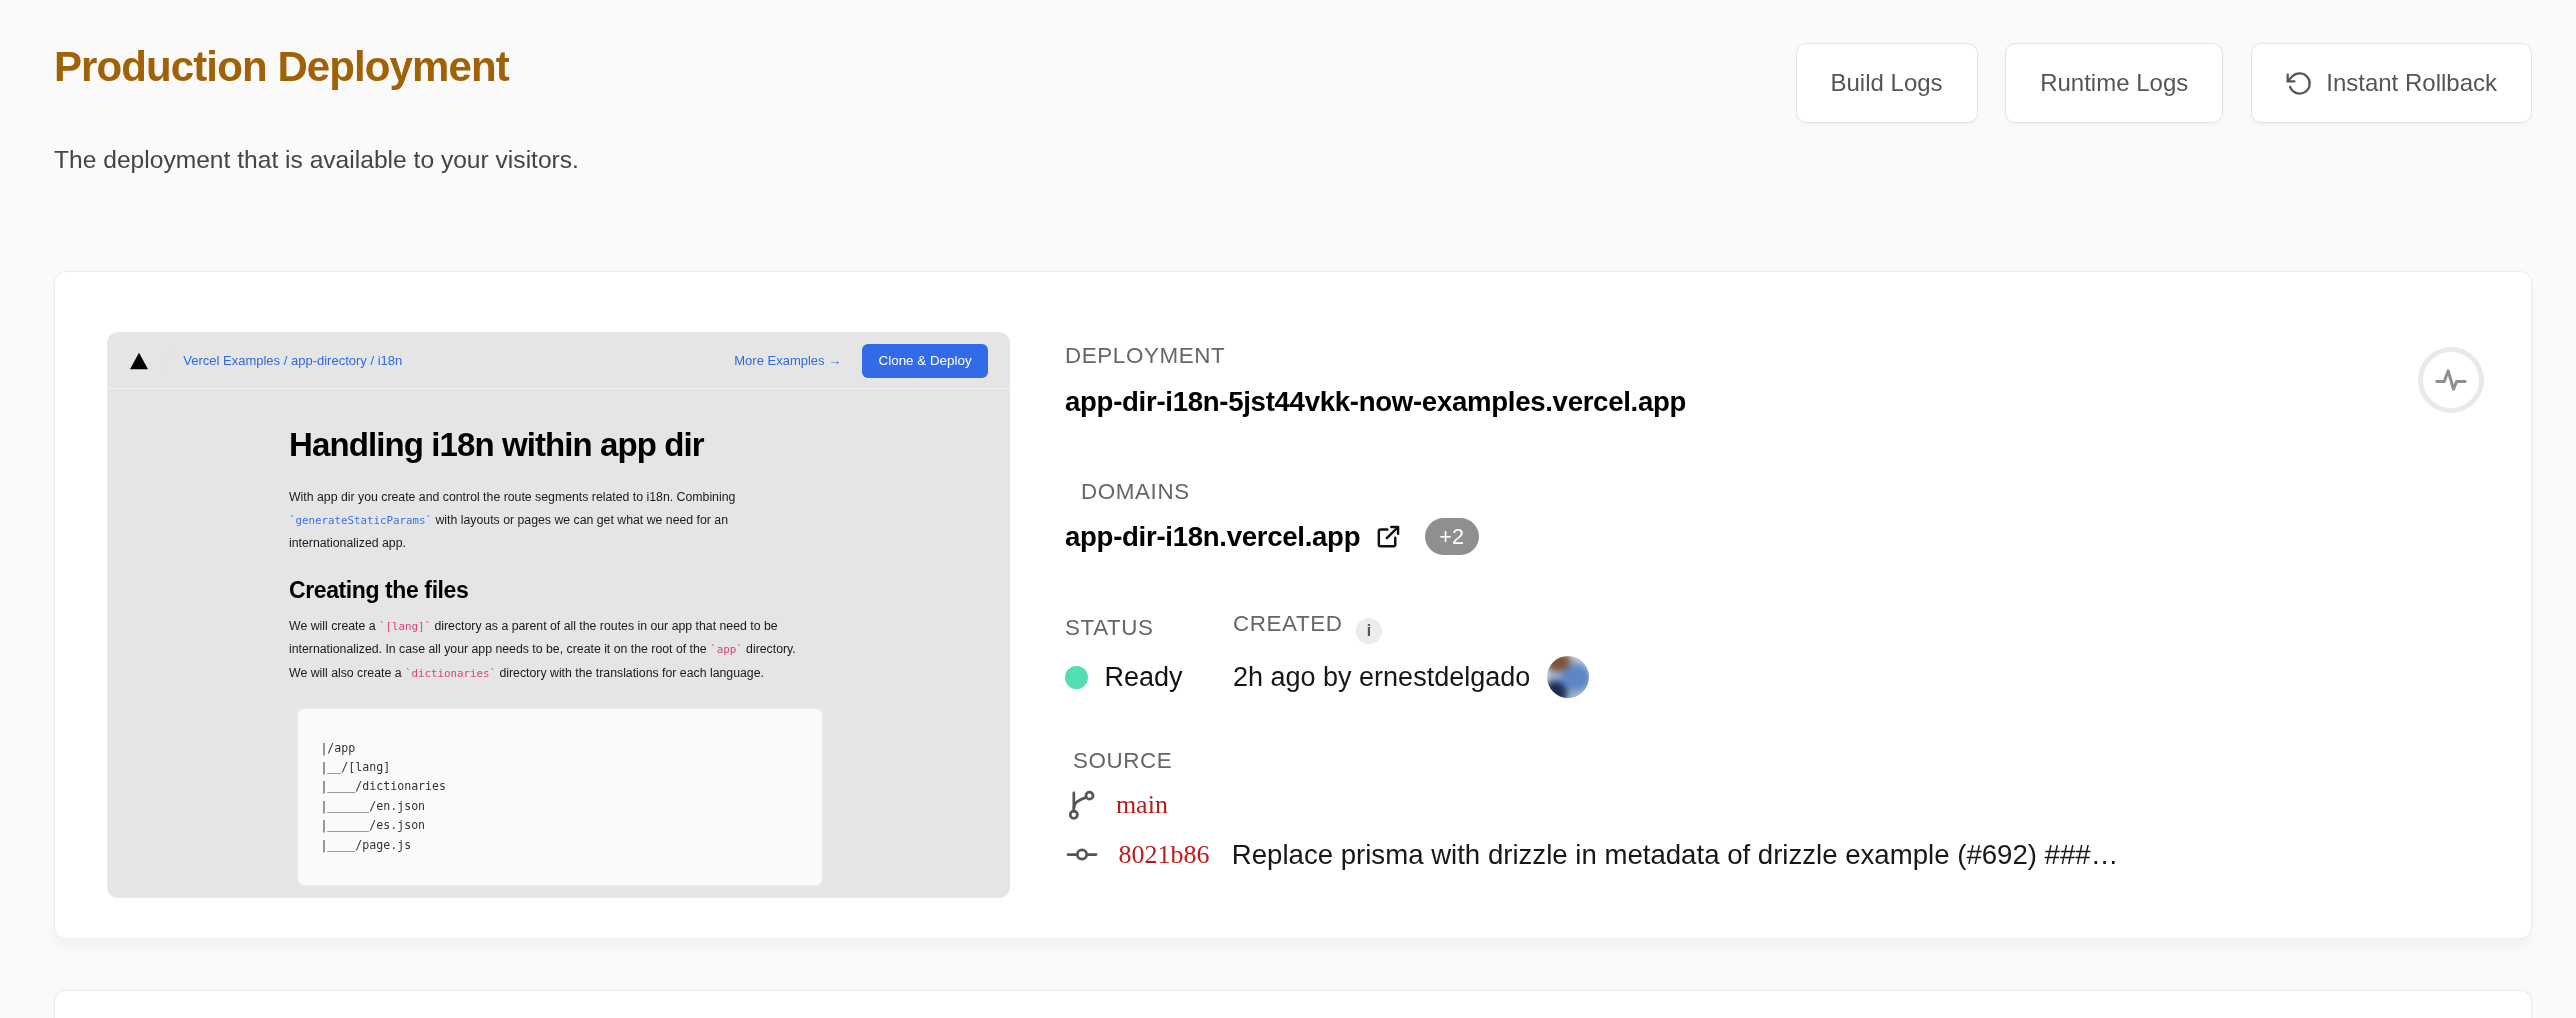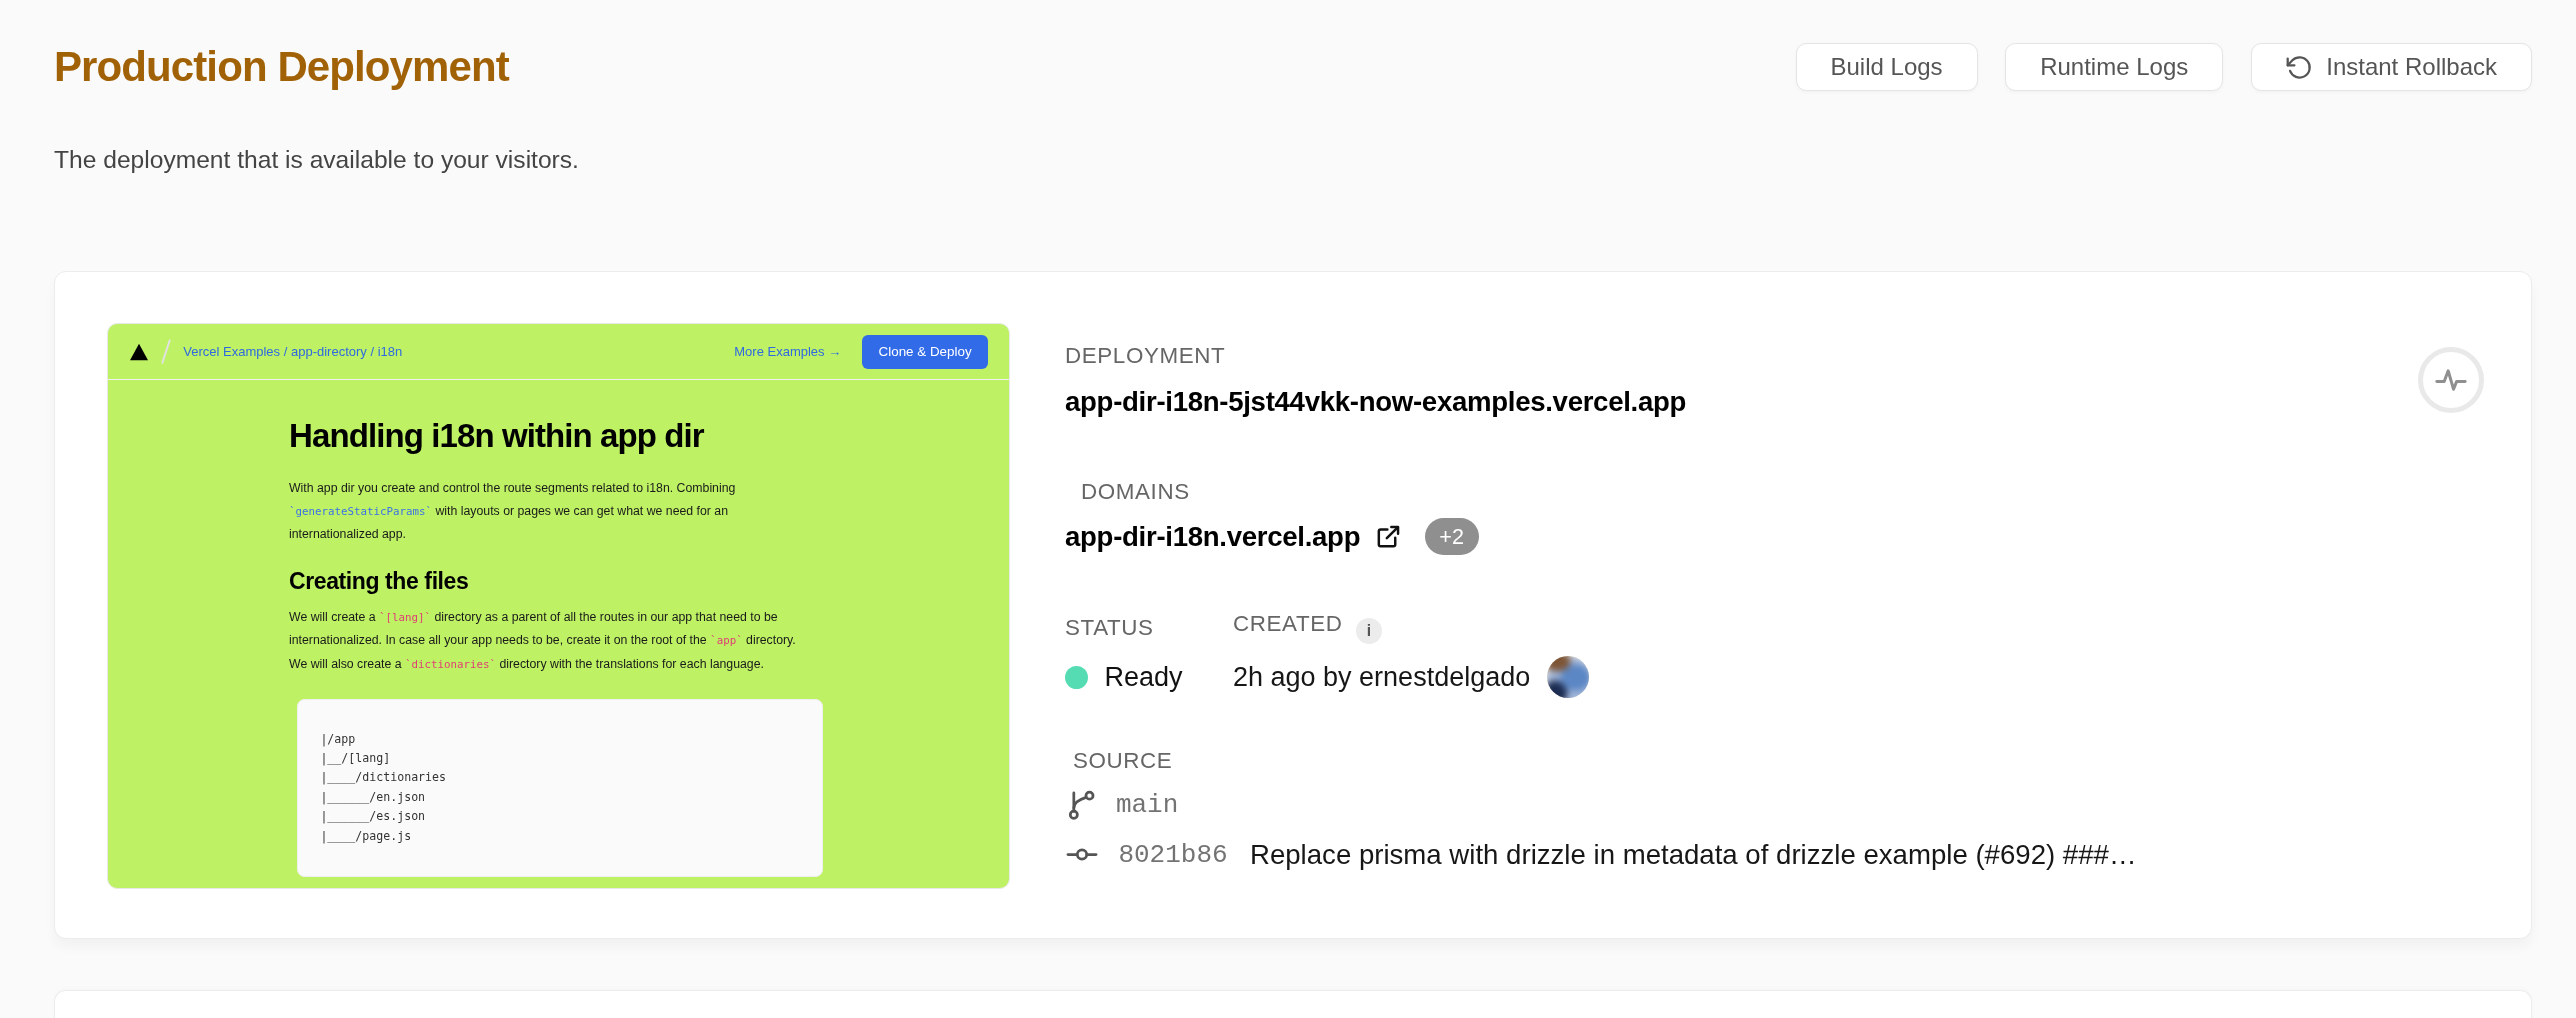--- a/index.html
+++ b/index.html
@@ -11,37 +11,37 @@
     -webkit-font-smoothing:antialiased;
   }
   #screen{position:relative;width:2576px;height:1018px;}
 
   
   .page-title{position:absolute;left:54px;top:43px;font-size:42px;font-weight:700;letter-spacing:-0.9px;color:#a16207;}
   .page-subtitle{position:absolute;left:54px;top:146px;font-size:24.6px;font-weight:400;color:#444;}
   .header-actions{position:absolute;top:43px;right:44px;display:flex;gap:27.6px;}
   .btn{
     display:flex;align-items:center;justify-content:center;gap:13.4px;
-    height:48px;padding:0 34px;background:#fff;border:1.5px solid #e4e4e4;border-radius:10.4px;
+    height:80px;padding:0 34px;background:#fff;border:1.5px solid #e4e4e4;border-radius:10.4px;
     font-size:24px;color:#555;font-weight:400;box-shadow:0 1.5px 3.7px rgba(0,0,0,.03);
     cursor:pointer;white-space:nowrap;
   }
   .btn svg{width:27px;height:27px;stroke:#555;fill:none;stroke-width:2;stroke-linecap:round;stroke-linejoin:round;}
 
   
   .card{
     position:absolute;left:54px;top:271px;width:2478px;height:668px;
     background:#fff;border:1.5px solid #ececec;border-radius:12px;
     box-shadow:0 7.5px 12px rgba(0,0,0,.035);box-sizing:border-box;
   }
 
   
   .preview{
-    position:absolute;left:52px;top:51px;width:903px;height:566px;
-    border:1.5px solid #e8e8e8;border-radius:10.4px;background:#bef264;overflow:hidden;box-sizing:border-box;cursor:pointer;
+    position:absolute;left:52px;top:60px;width:903px;height:566px;
+    border:1.5px solid #e8e8e8;border-radius:10.4px;background:#e5e5e5;overflow:hidden;box-sizing:border-box;cursor:pointer;
   }
   .pv-header{height:56px;display:flex;align-items:center;padding:0 21px;border-bottom:1.5px solid #f0f0f0;box-sizing:border-box;}
   .pv-logo svg{width:20px;height:18px;display:block;}
   .pv-slash{width:1.5px;height:25px;background:#e2e2e2;transform:rotate(18deg);margin:0 16.4px;}
   .pv-breadcrumb{font-size:13px;font-weight:500;color:#2f6ae0;}
   .pv-spacer{flex:1;}
   .pv-more{font-size:13px;font-weight:500;color:#2f6ae0;margin-right:21px;cursor:pointer;}
   .pv-clone{
     background:#316be8;color:#fff;font-size:13.4px;font-weight:500;border:none;border-radius:6px;
     height:34px;padding:0 16.4px;display:flex;align-items:center;cursor:pointer;
@@ -86,21 +86,21 @@
     background:#ece7de;
   }
   .avatar .blobs{
     position:absolute;inset:-4.5px;filter:blur(3px);
     background:
       radial-gradient(19.4px 15px at 30% 18%, #7d5536 0 60%, rgba(125,85,54,0) 75%),
       radial-gradient(22.4px 19.4px at 66% 50%, #5b87c5 0 60%, rgba(91,135,197,0) 75%),
       radial-gradient(18px 18px at 26% 80%, #1d2d52 0 60%, rgba(29,45,82,0) 75%),
       radial-gradient(30px 30px at 55% 55%, #9fb4d8 0 70%, rgba(159,180,216,0) 85%);
   }
-  .mono{font-family:Liberation Mono, monospace;font-size:26px;color:#737373;}
+  .mono{font-family:Liberation Serif, serif;font-size:26px;color:#b91c1c;}
   .commit-msg{font-size:27.6px;font-weight:400;color:#171717;margin-left:22.4px;white-space:nowrap;}
   .src-icon{flex:none;margin-right:19.4px;display:flex;}
   .src-icon svg{stroke:#555;fill:none;stroke-width:2;stroke-linecap:round;stroke-linejoin:round;}
 
   
   .activity-btn{
     position:absolute;top:75px;right:47px;width:66px;height:66px;border-radius:50%;
     border:5.2px solid #e9e9e9;box-sizing:border-box;background:#fff;
     display:flex;align-items:center;justify-content:center;cursor:pointer;
   }

